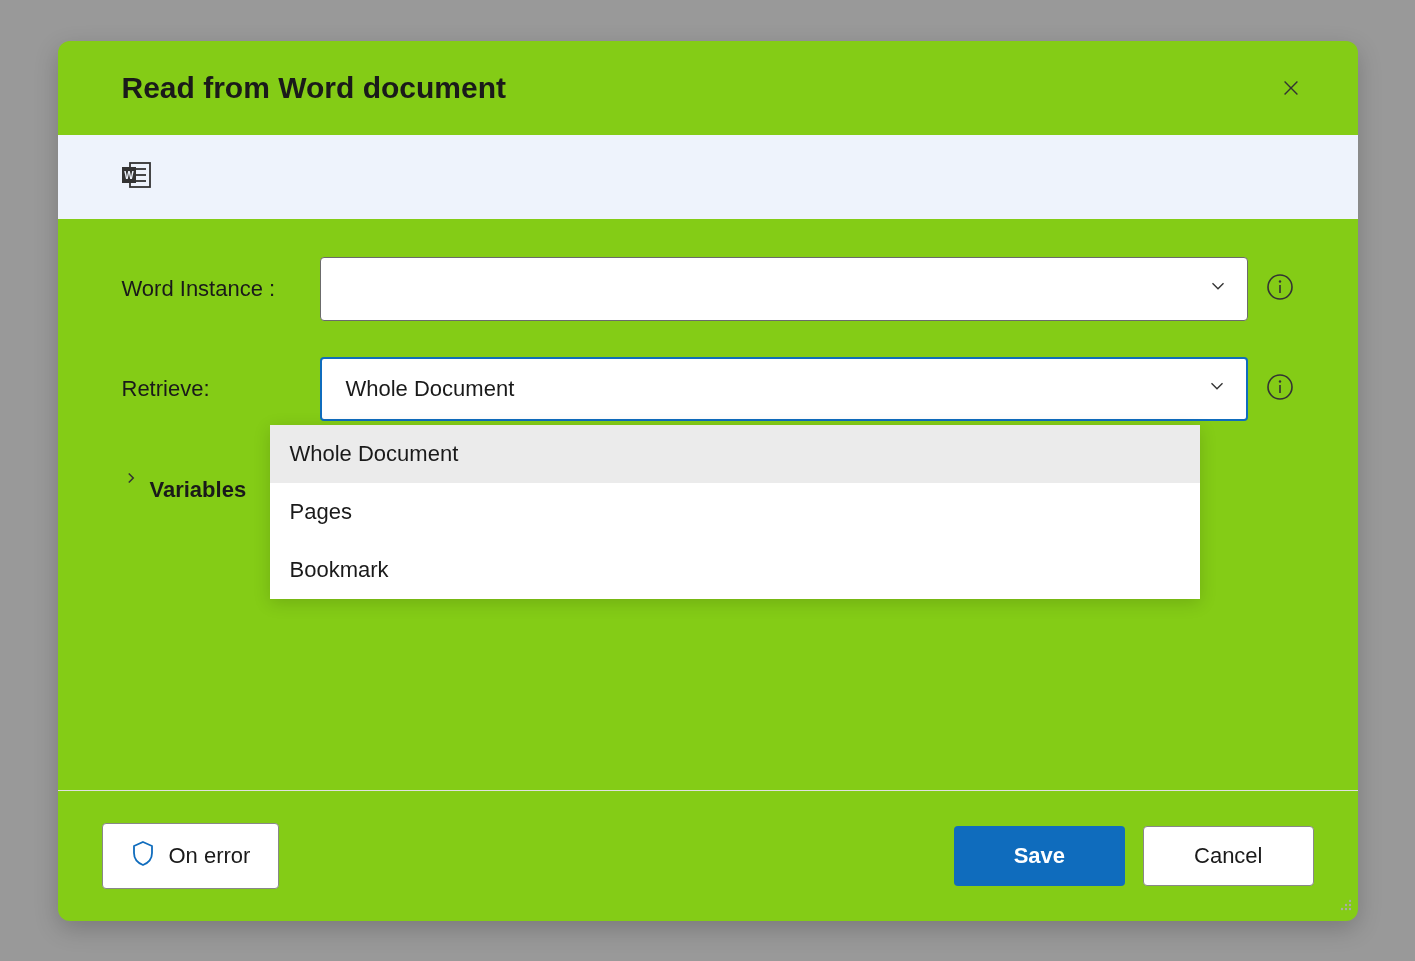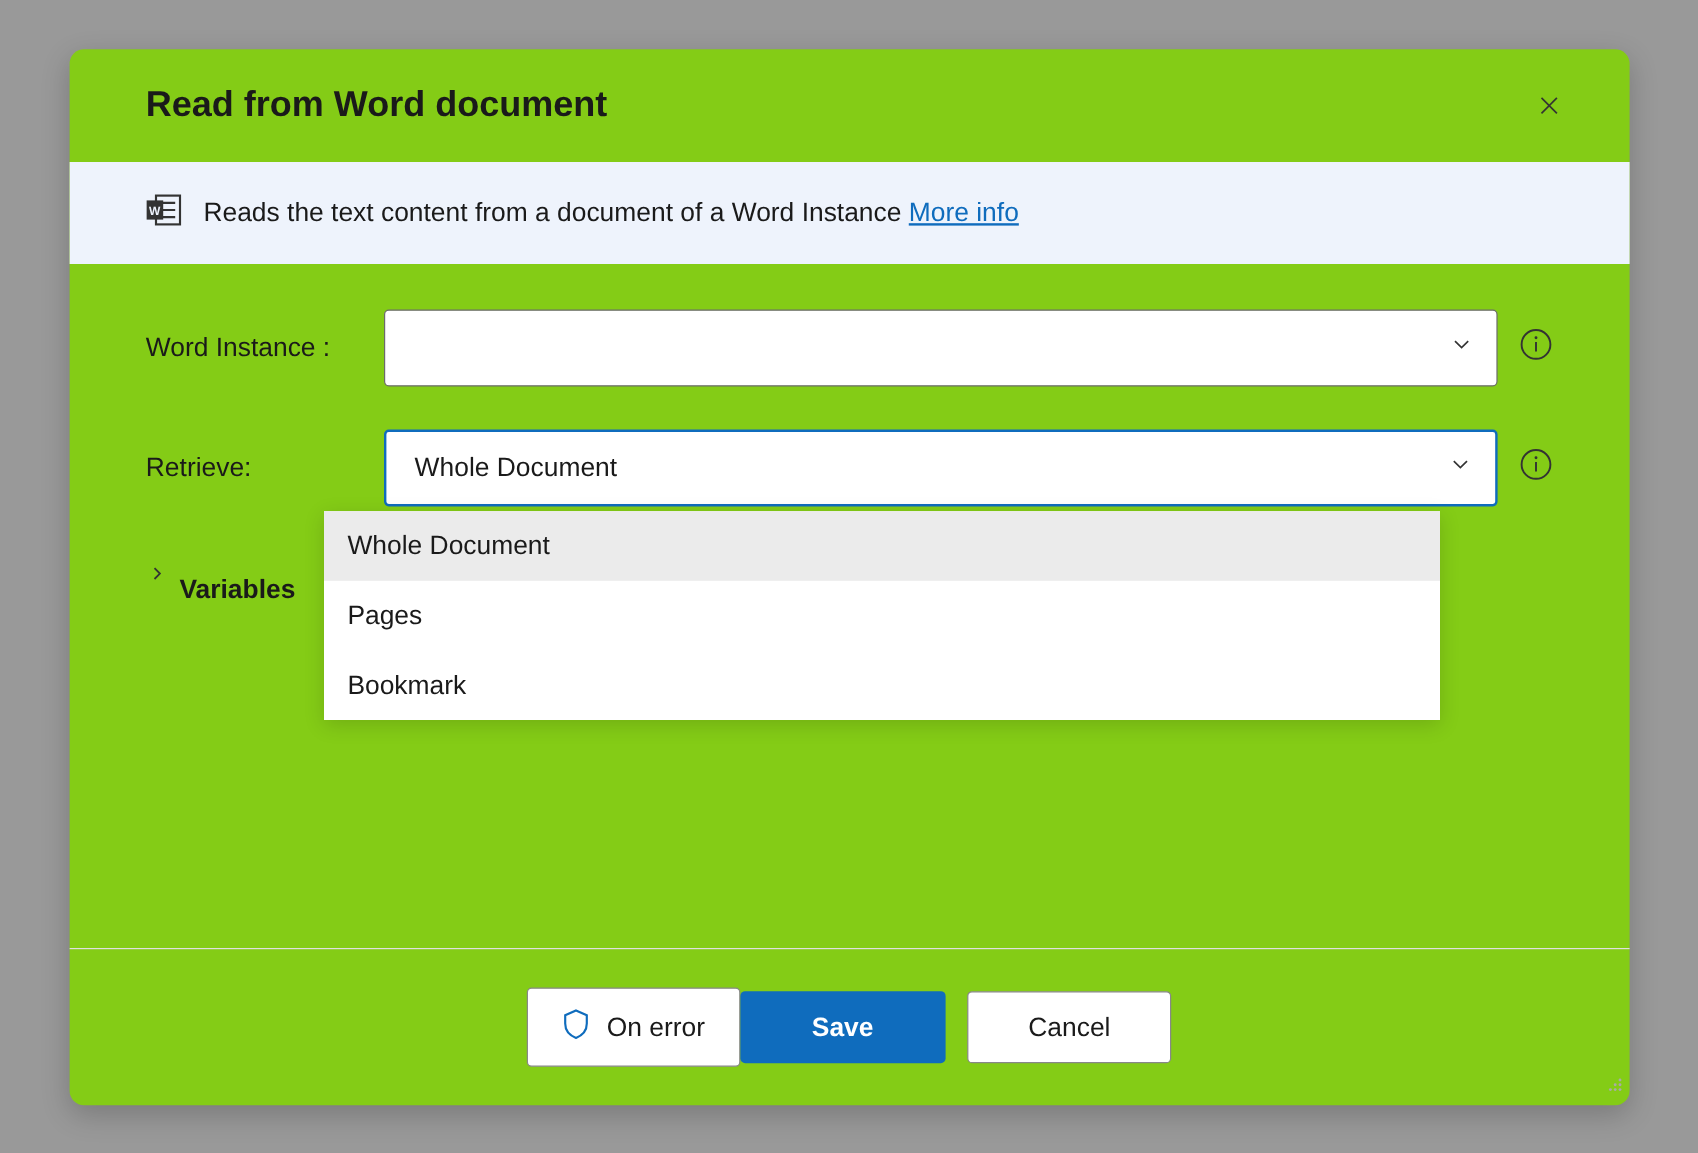--- a/index.html
+++ b/index.html
@@ -157,21 +157,21 @@
       font-size: 22px;
       font-weight: 600;
       color: #1a1a1a;
       margin-top: 20px;
     }
     .modal-footer {
       border-top: 1px solid #e0e0e0;
       padding: 32px 44px;
       display: flex;
       align-items: center;
-      justify-content: center;
+      justify-content: space-between;
     }
     .on-error-btn {
       border: 1.5px solid #888;
       background: #fff;
       border-radius: 4px;
       padding: 16px 28px;
       display: flex;
       align-items: center;
       gap: 14px;
       font-size: 22px;
@@ -228,23 +228,20 @@
     <span class="word-icon">
       <svg width="30" height="28" viewBox="0 0 30 28">
         <rect x="8" y="2" width="20" height="24" fill="none" stroke="#333" stroke-width="1.8"></rect>
         <line x1="12" y1="8" x2="24" y2="8" stroke="#333" stroke-width="1.8"></line>
         <line x1="12" y1="14" x2="24" y2="14" stroke="#333" stroke-width="1.8"></line>
         <line x1="12" y1="20" x2="24" y2="20" stroke="#333" stroke-width="1.8"></line>
         <rect x="0" y="6" width="14" height="16" fill="#333"></rect>
         <text x="7" y="18" font-size="10" fill="#eef3fc" font-weight="bold" text-anchor="middle" font-family="Arial">W</text>
       </svg>
     </span>
-    <div class="info-text">
-      <span>Reads the text content from a document of a Word Instance </span><a class="info-link">More info</a>
-    </div>
   </div>
 
   <div class="modal-body">
 
     <div class="form-row">
       <label class="form-label">Word Instance :</label>
       <div class="select-wrapper">
         <div class="select-field">
           <span></span>
           <span class="chevron">

